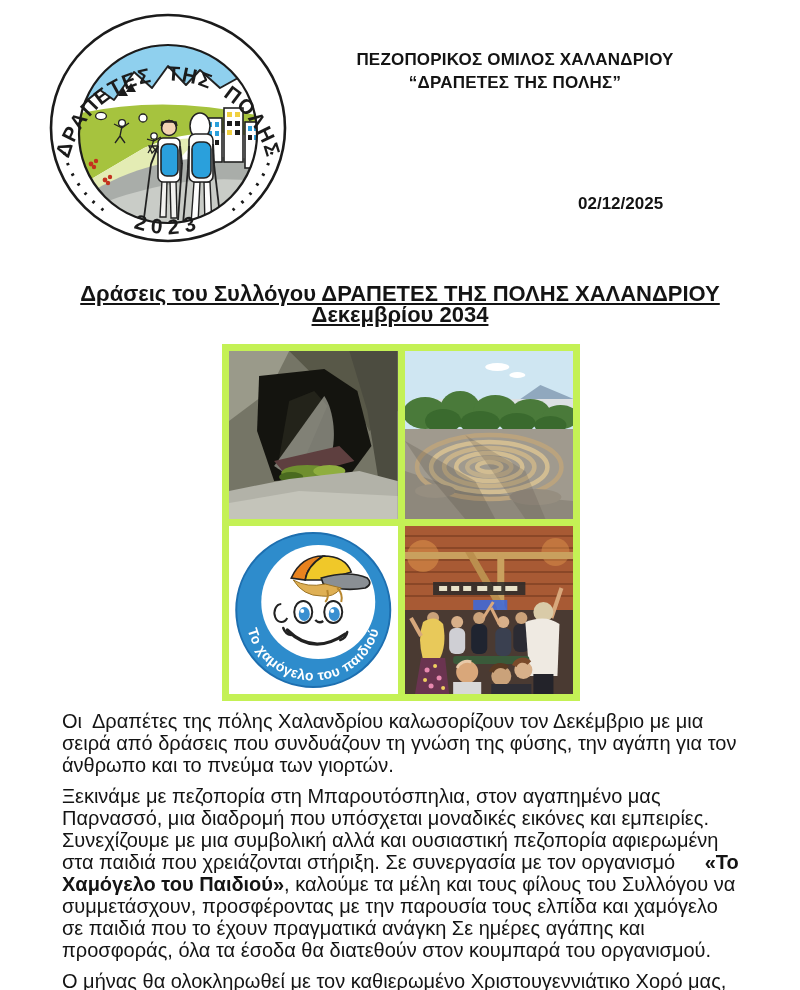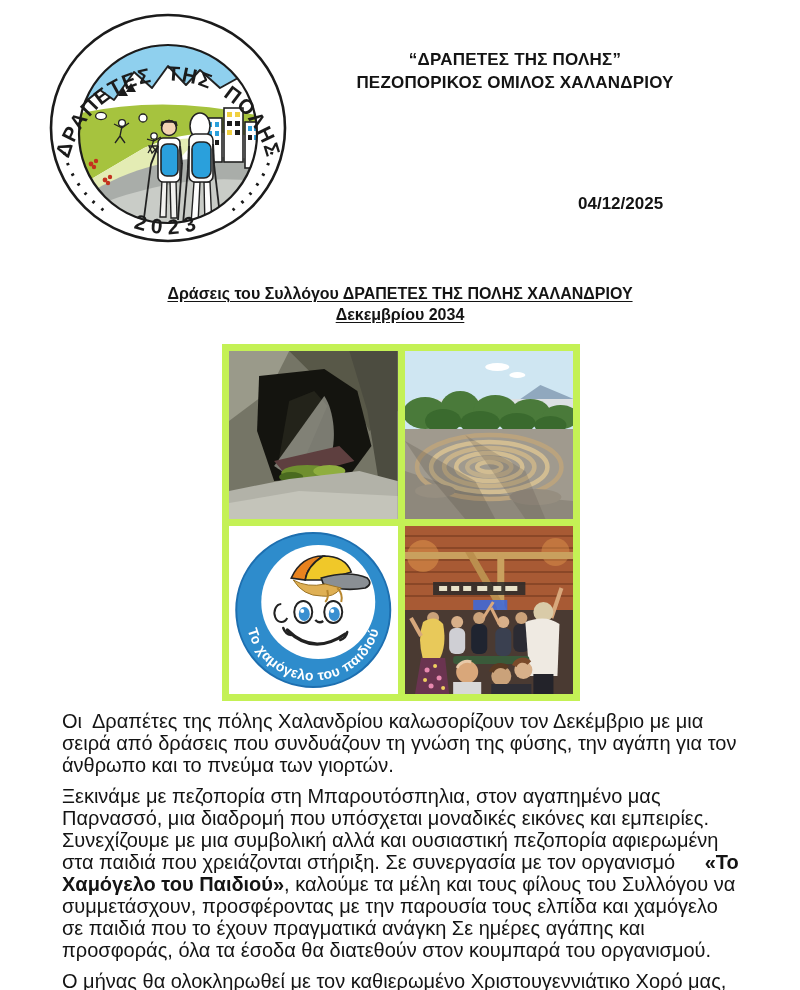--- a/index.html
+++ b/index.html
@@ -8,21 +8,21 @@
     font-family:"Liberation Sans","DejaVu Sans",sans-serif;color:#111;
   }
   
   .club-logo{position:absolute;left:48px;top:12px;width:240px;height:232px;}
   
   .header-title{position:absolute;left:268px;top:48px;width:494px;text-align:center;
     font-weight:bold;font-size:17px;line-height:23px;color:#141414;letter-spacing:.2px;}
   .doc-date{position:absolute;left:578px;top:194px;font-weight:bold;font-size:17px;color:#141414;}
   
   .main-heading{position:absolute;left:0;top:283px;width:100%;text-align:center;
-    font-weight:bold;font-size:16px;line-height:21px;color:#141414;}
+    font-weight:bold;font-size:22px;line-height:21px;color:#141414;}
   .main-heading .hline{text-decoration:underline;text-underline-offset:2px;}
   
   .gallery{position:absolute;left:222px;top:344px;width:358px;height:357px;box-sizing:border-box;
     background:#c4f155;display:grid;grid-template-columns:1fr 1fr;grid-template-rows:1fr 1fr;
     gap:7px;padding:7px;}
   .cell{background:#fff;overflow:hidden;position:relative;}
   .cell svg{display:block;width:100%;height:100%;}
   
   .body-text{position:absolute;left:62px;top:710px;width:682px;font-size:20px;line-height:22px;
     color:#141414;}
@@ -129,24 +129,24 @@
     <path d="M 224,140 A 104,104 0 0 1 182,200" fill="none" stroke="#1b1b1b" stroke-width="3" stroke-dasharray="2.5 9"></path>
     <text font-family="Liberation Sans, DejaVu Sans, sans-serif" font-size="20.5" font-weight="bold" fill="#1b1b1b" letter-spacing="1.5" word-spacing="7">
       <textPath href="#arcTop" startOffset="50%" text-anchor="middle">ΔΡΑΠΕΤΕΣ ΤΗΣ ΠΟΛΗΣ</textPath>
     </text>
     <text font-family="Liberation Sans, DejaVu Sans, sans-serif" font-size="21" font-weight="bold" fill="#1b1b1b" letter-spacing="6">
       <textPath href="#arcBottom" startOffset="50%" text-anchor="middle">2023</textPath>
     </text>
   </svg>
 
   <div class="header-title">
+    <div>ΠΕΖΟΠΟΡΙΚΟΣ ΟΜΙΛΟΣ ΧΑΛΑΝΔΡΙΟΥ</div>
     <div>“ΔΡΑΠΕΤΕΣ ΤΗΣ ΠΟΛΗΣ”</div>
-    <div>ΠΕΖΟΠΟΡΙΚΟΣ ΟΜΙΛΟΣ ΧΑΛΑΝΔΡΙΟΥ</div>
   </div>
-  <div class="doc-date">04/12/2025</div>
+  <div class="doc-date">02/12/2025</div>
 
   <div class="main-heading">
     <div class="hline">Δράσεις του Συλλόγου ΔΡΑΠΕΤΕΣ ΤΗΣ ΠΟΛΗΣ ΧΑΛΑΝΔΡΙΟΥ</div>
     <div class="hline">Δεκεμβρίου 2034</div>
   </div>
 
   <div class="gallery">
 
     <div class="cell">
       <svg viewBox="0 0 168 168" preserveAspectRatio="none" aria-hidden="true">

